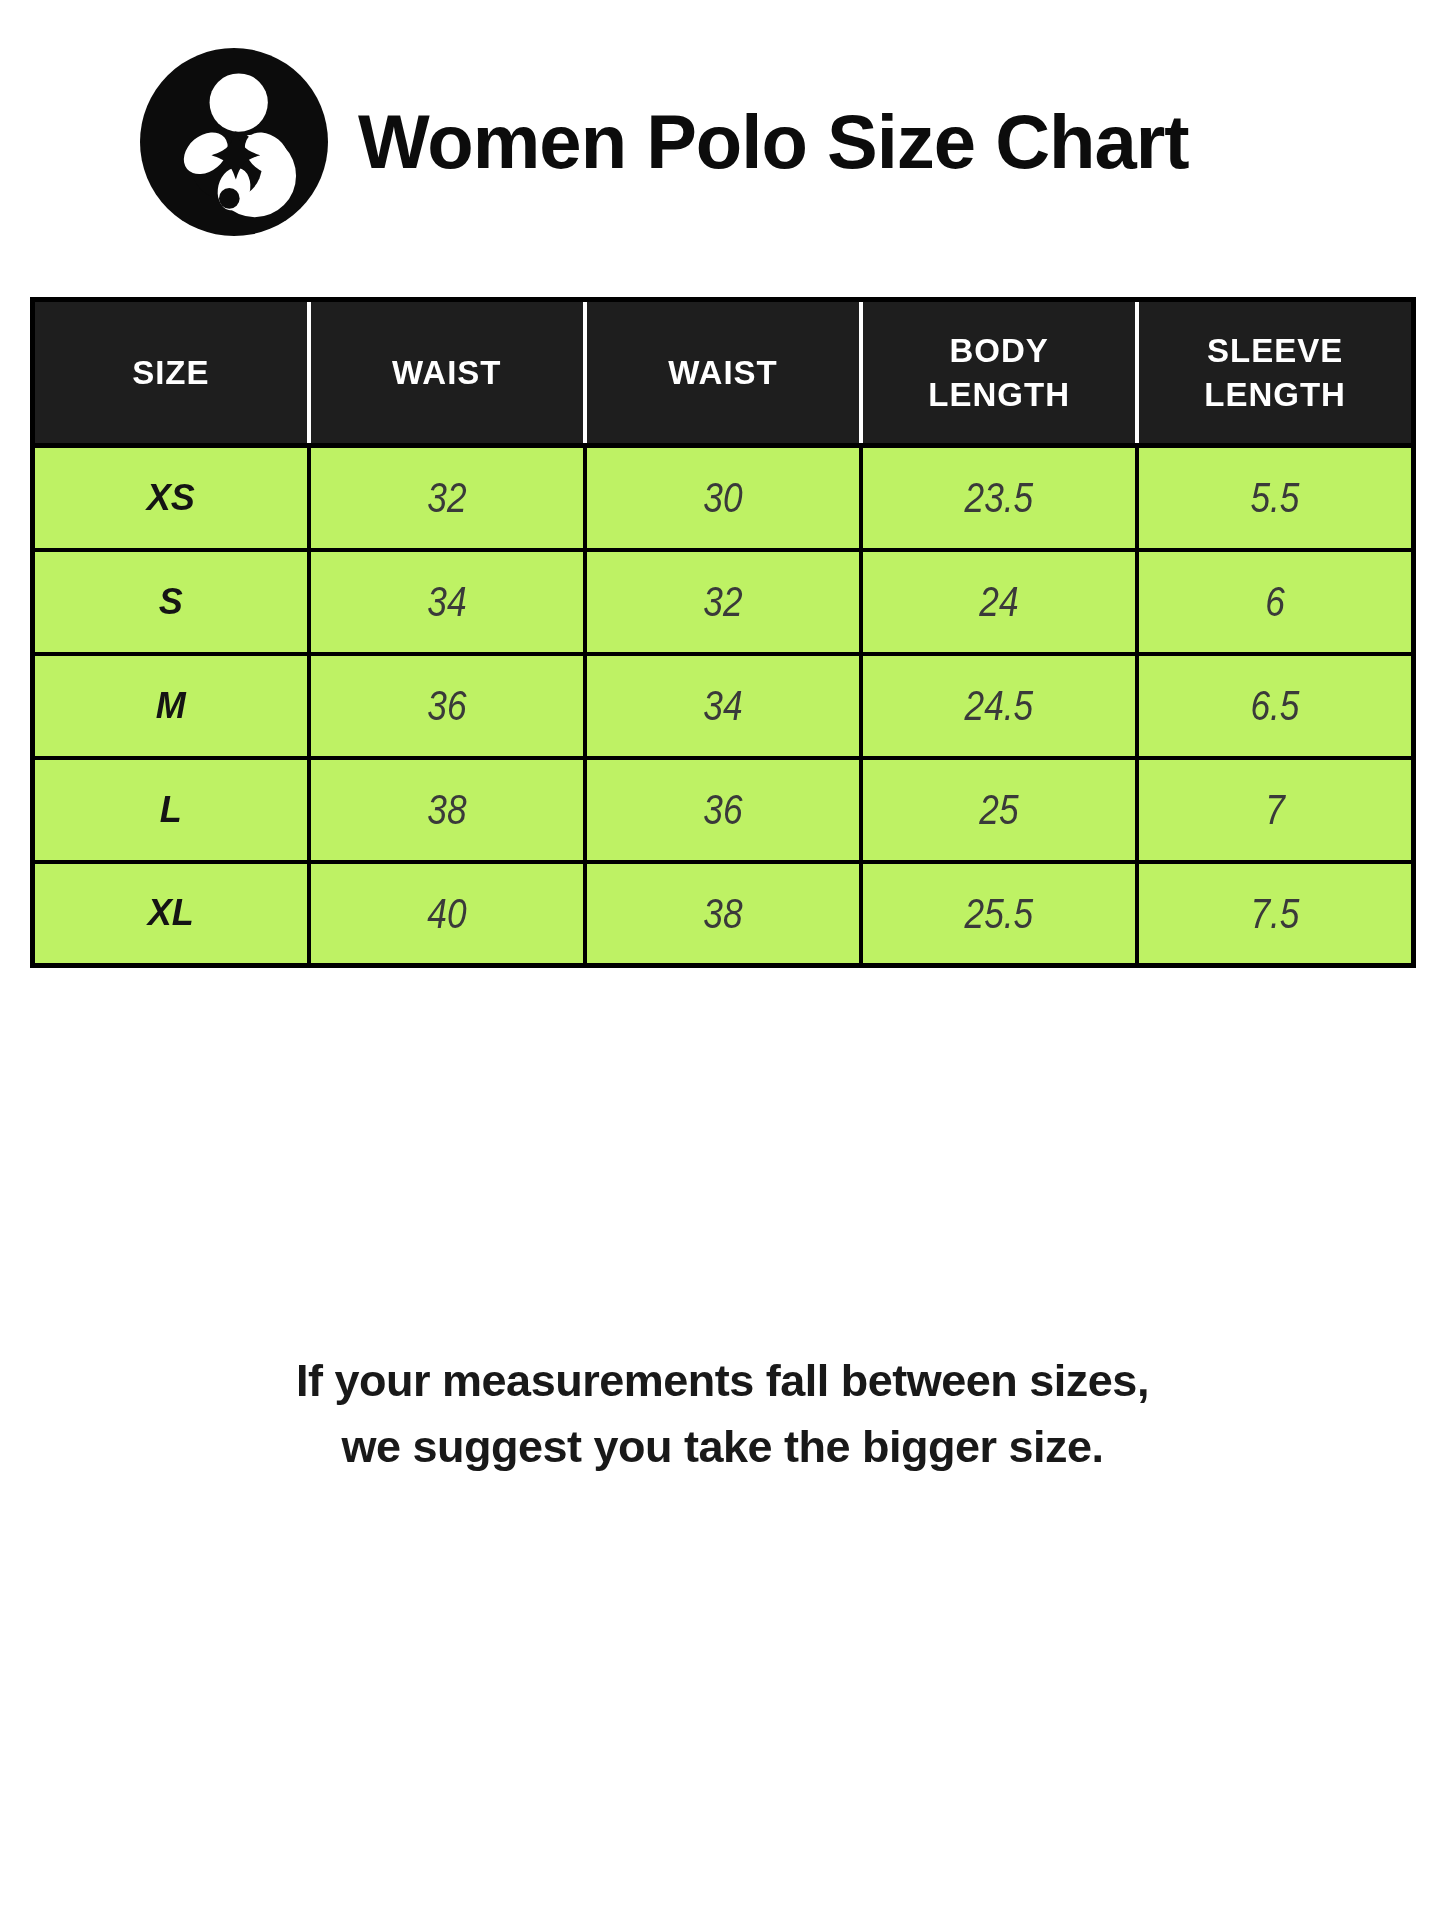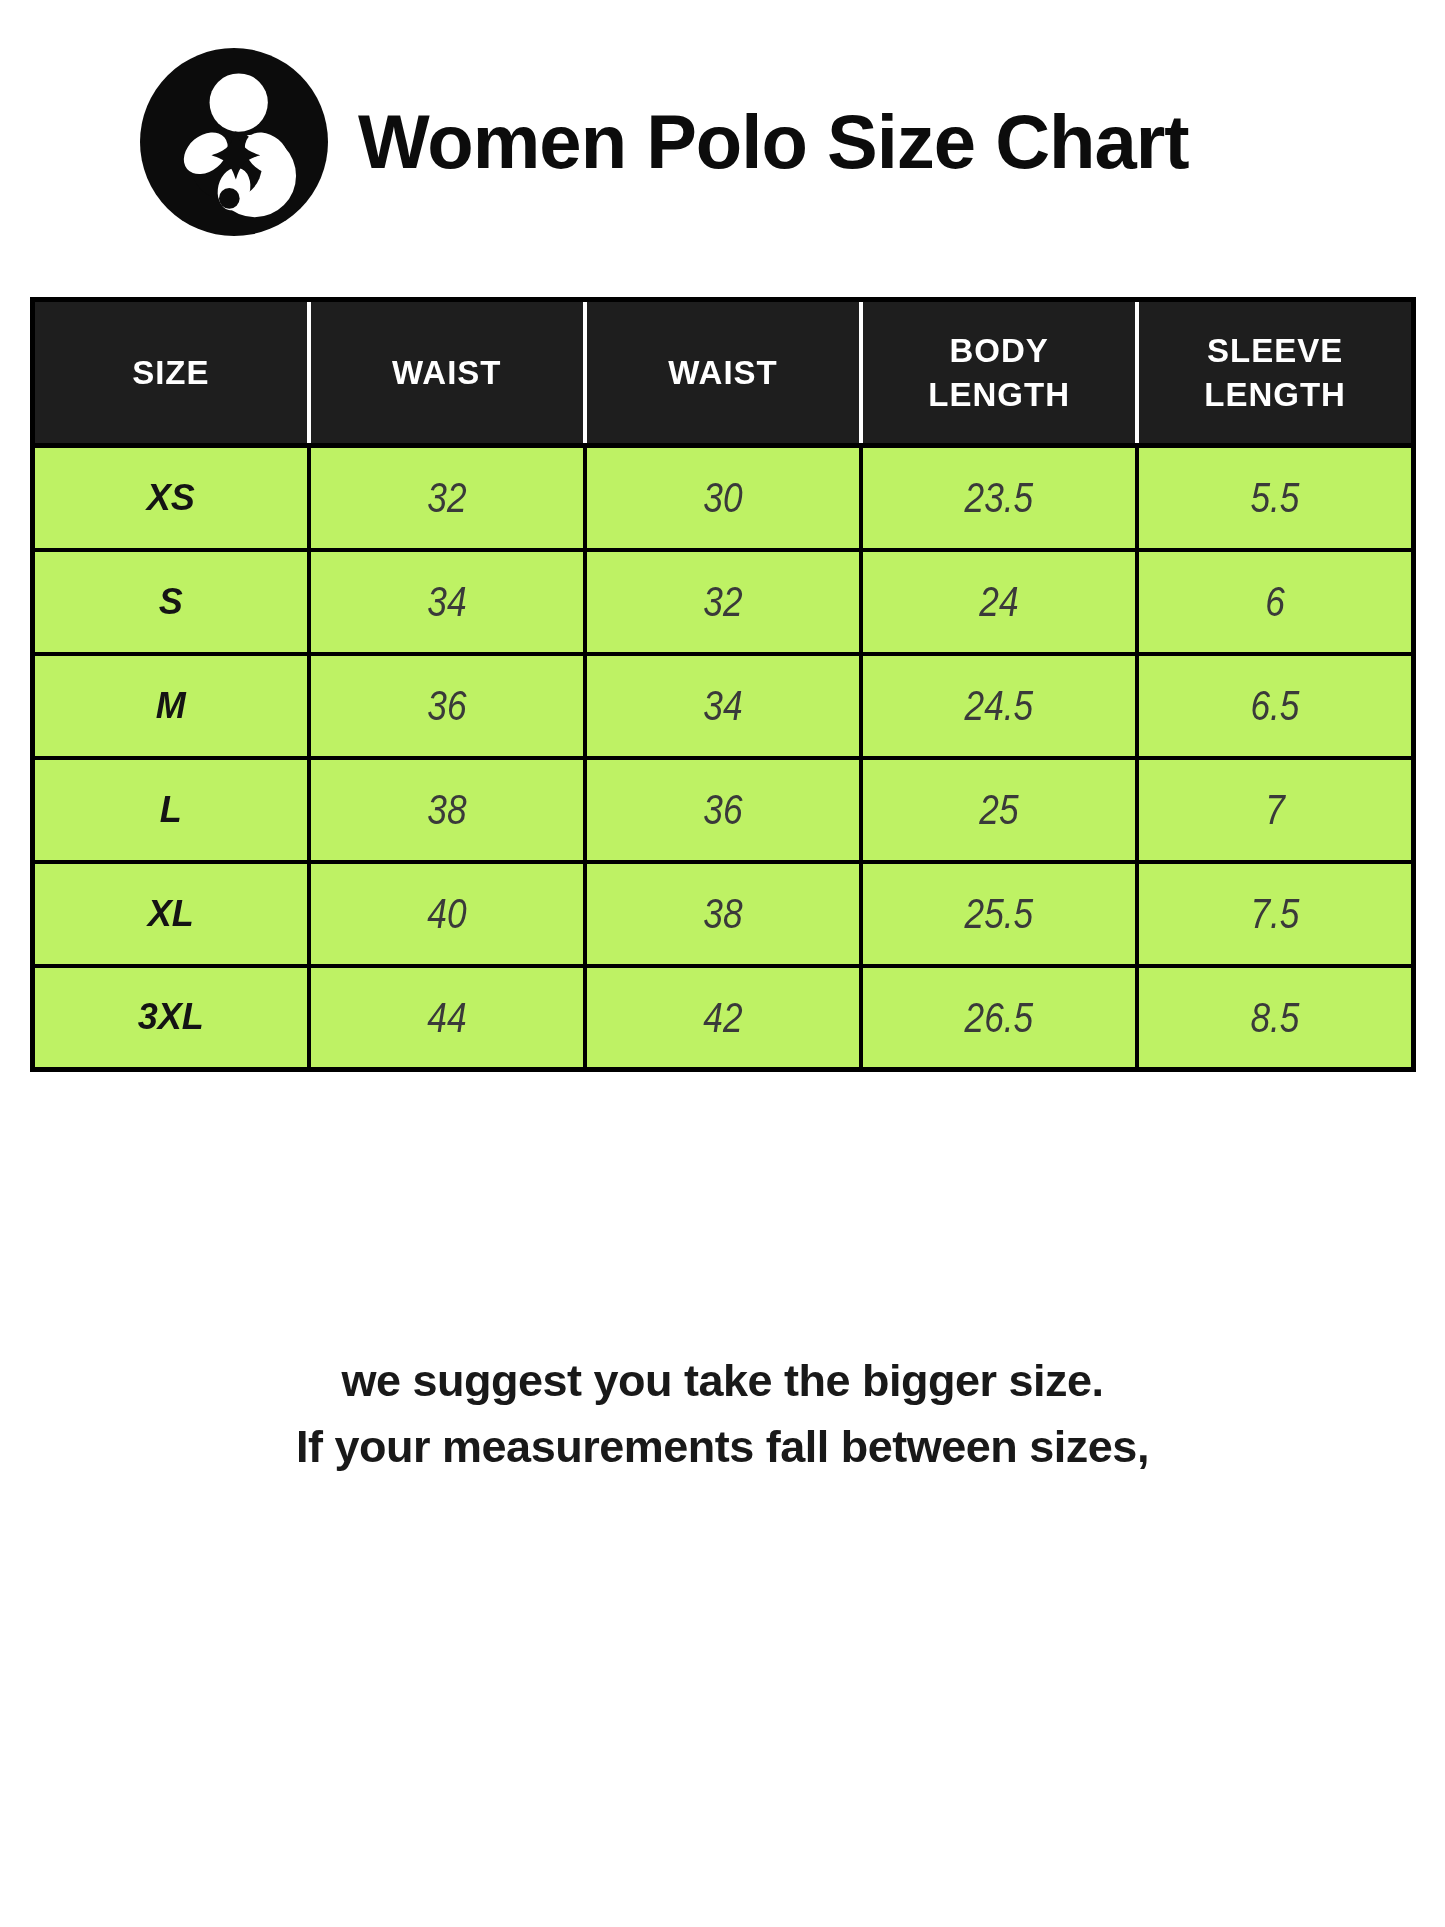--- a/index.html
+++ b/index.html
@@ -118,34 +118,27 @@
             <td><span class="num">25</span></td>
             <td><span class="num">7</span></td>
           </tr>
           <tr>
             <td><span class="size-label">XL</span></td>
             <td><span class="num">40</span></td>
             <td><span class="num">38</span></td>
             <td><span class="num">25.5</span></td>
             <td><span class="num">7.5</span></td>
           </tr>
-          <tr>
-            <td><span class="size-label">3XL</span></td>
-            <td><span class="num">44</span></td>
-            <td><span class="num">42</span></td>
-            <td><span class="num">26.5</span></td>
-            <td><span class="num">8.5</span></td>
-          </tr>
         </tbody>
     </table>
   </div>
 
   <div class="fit-note">
+    <div>If your measurements fall between sizes,</div>
     <div>we suggest you take the bigger size.</div>
-    <div>If your measurements fall between sizes,</div>
   </div>
 
   <svg class="polo-photo" viewBox="0 0 1445 427" aria-hidden="true">
     <defs>
       <pattern id="pique" width="5" height="5" patternUnits="userSpaceOnUse">
         <circle cx="1.2" cy="1.2" r="1.05" fill="#157ab0"></circle>
         <circle cx="3.7" cy="3.7" r="1.05" fill="#157ab0"></circle>
       </pattern>
     </defs>
 

